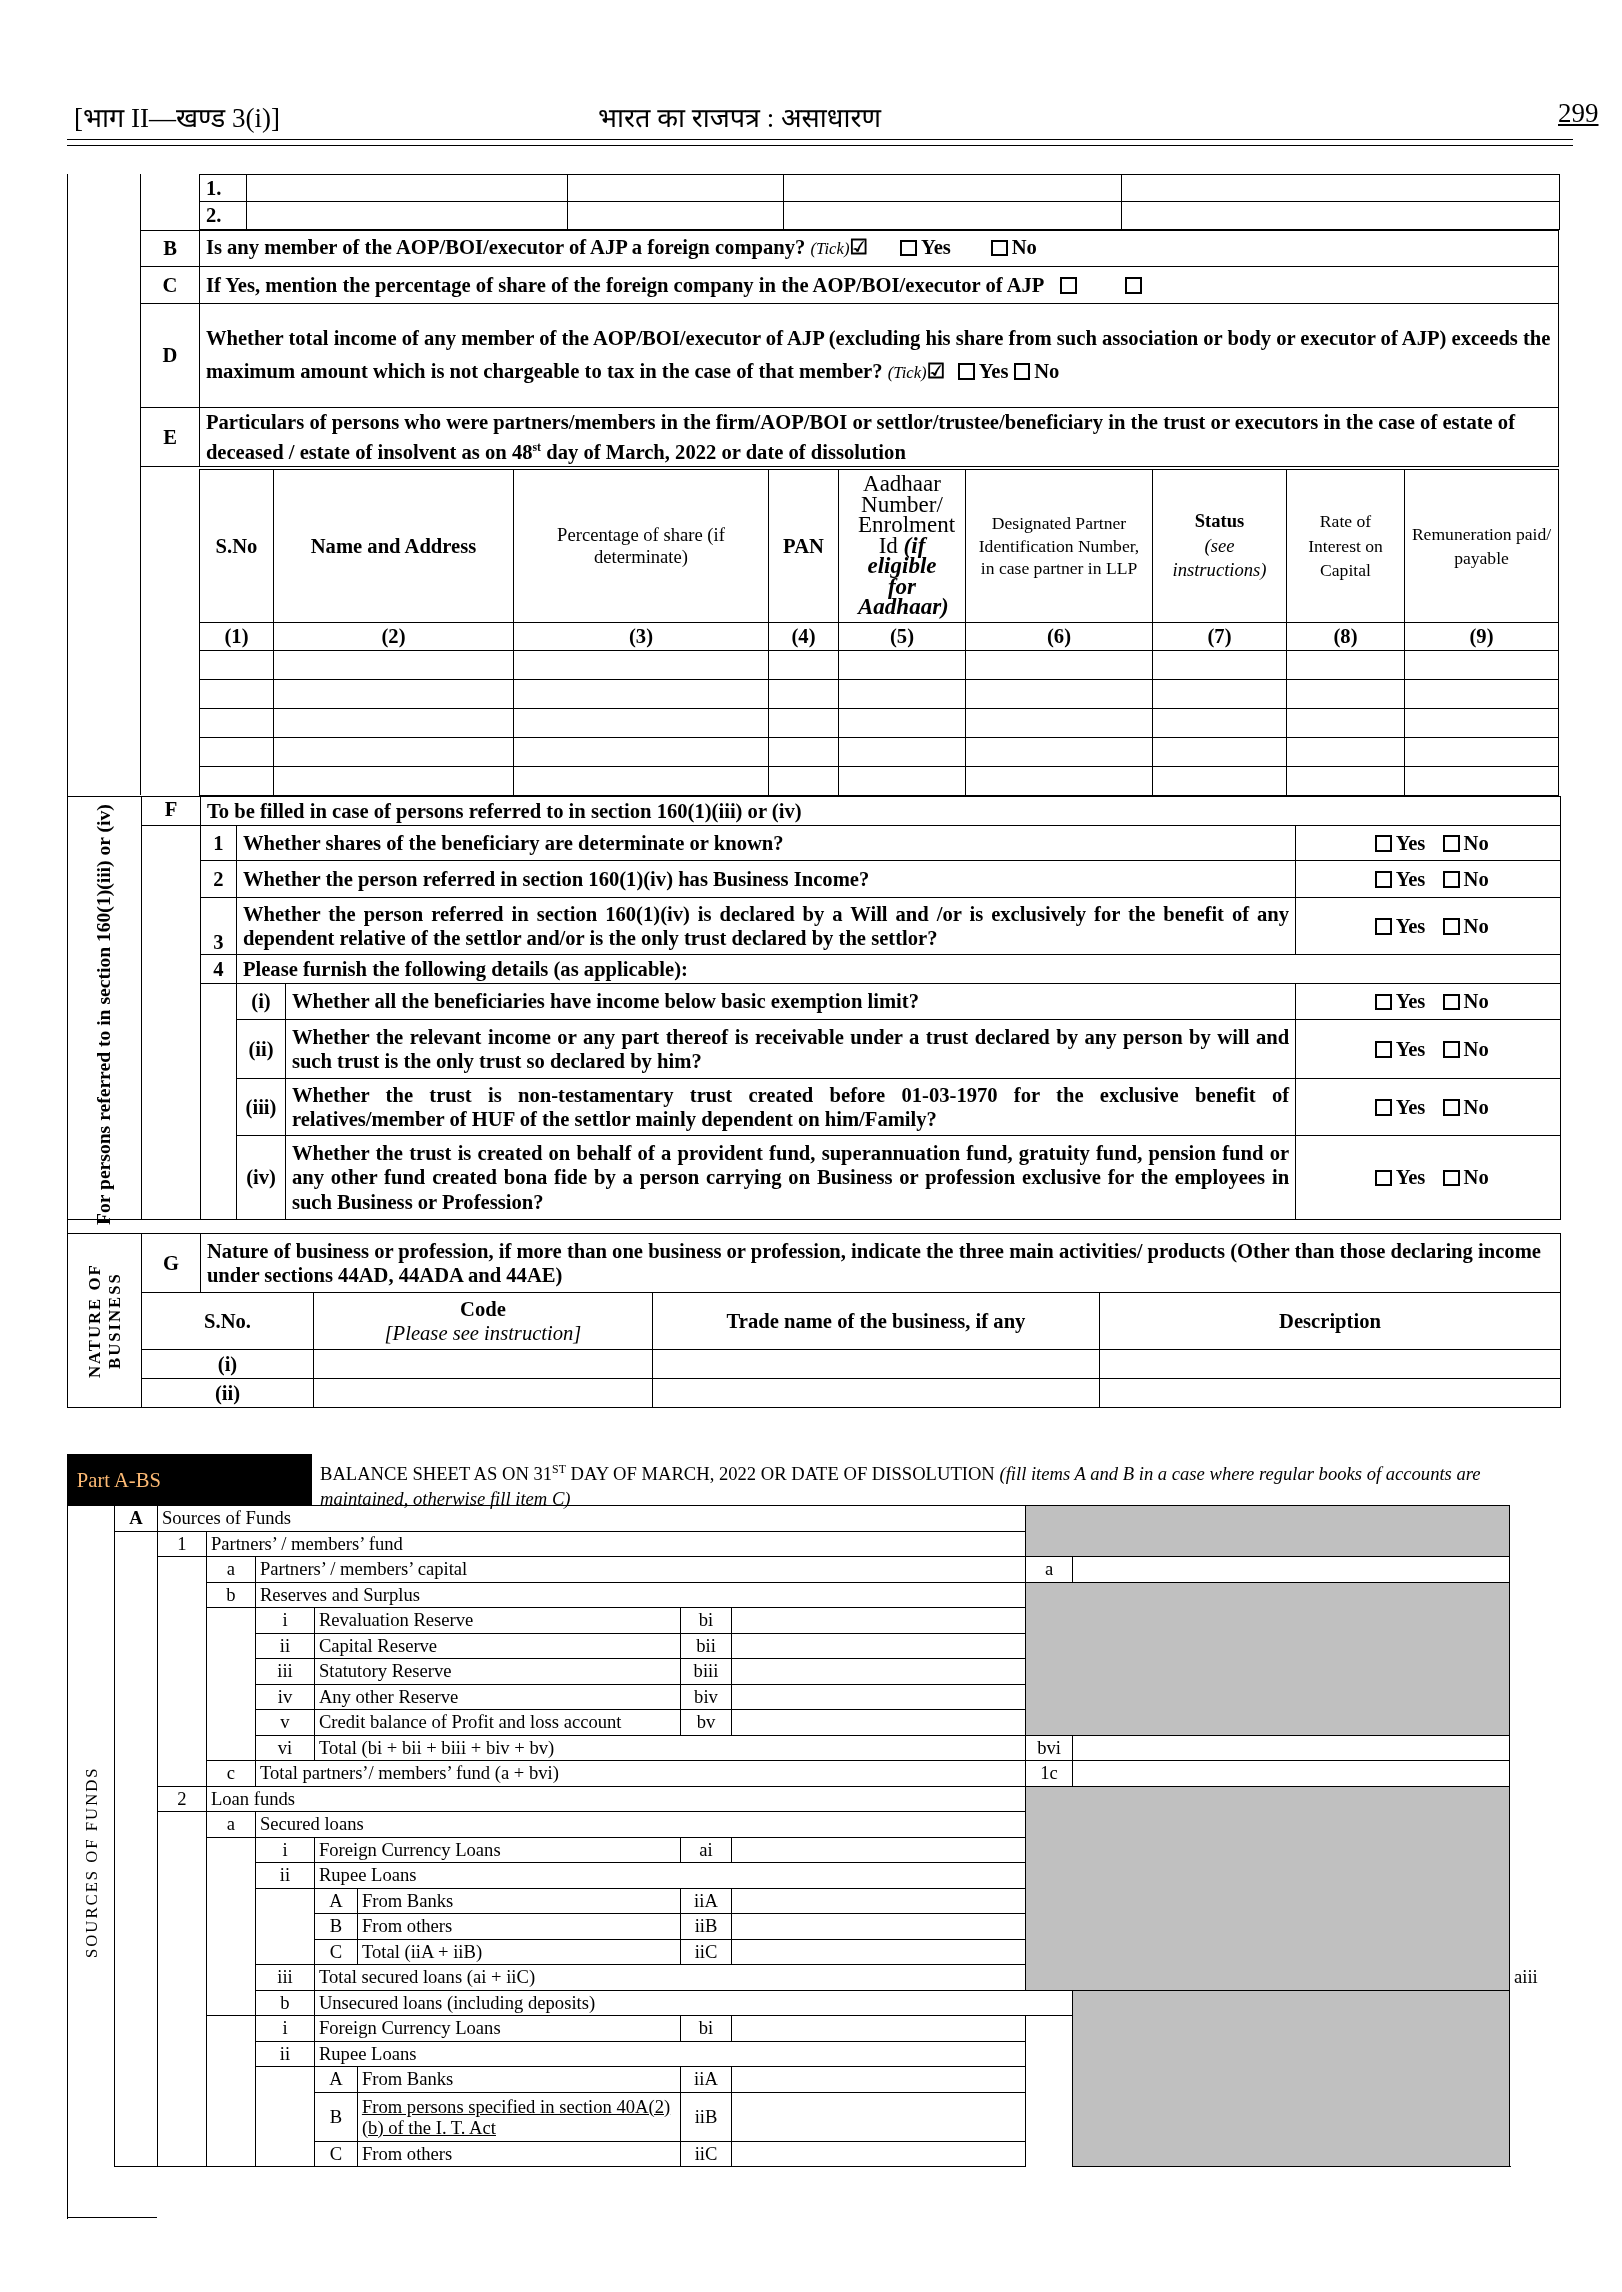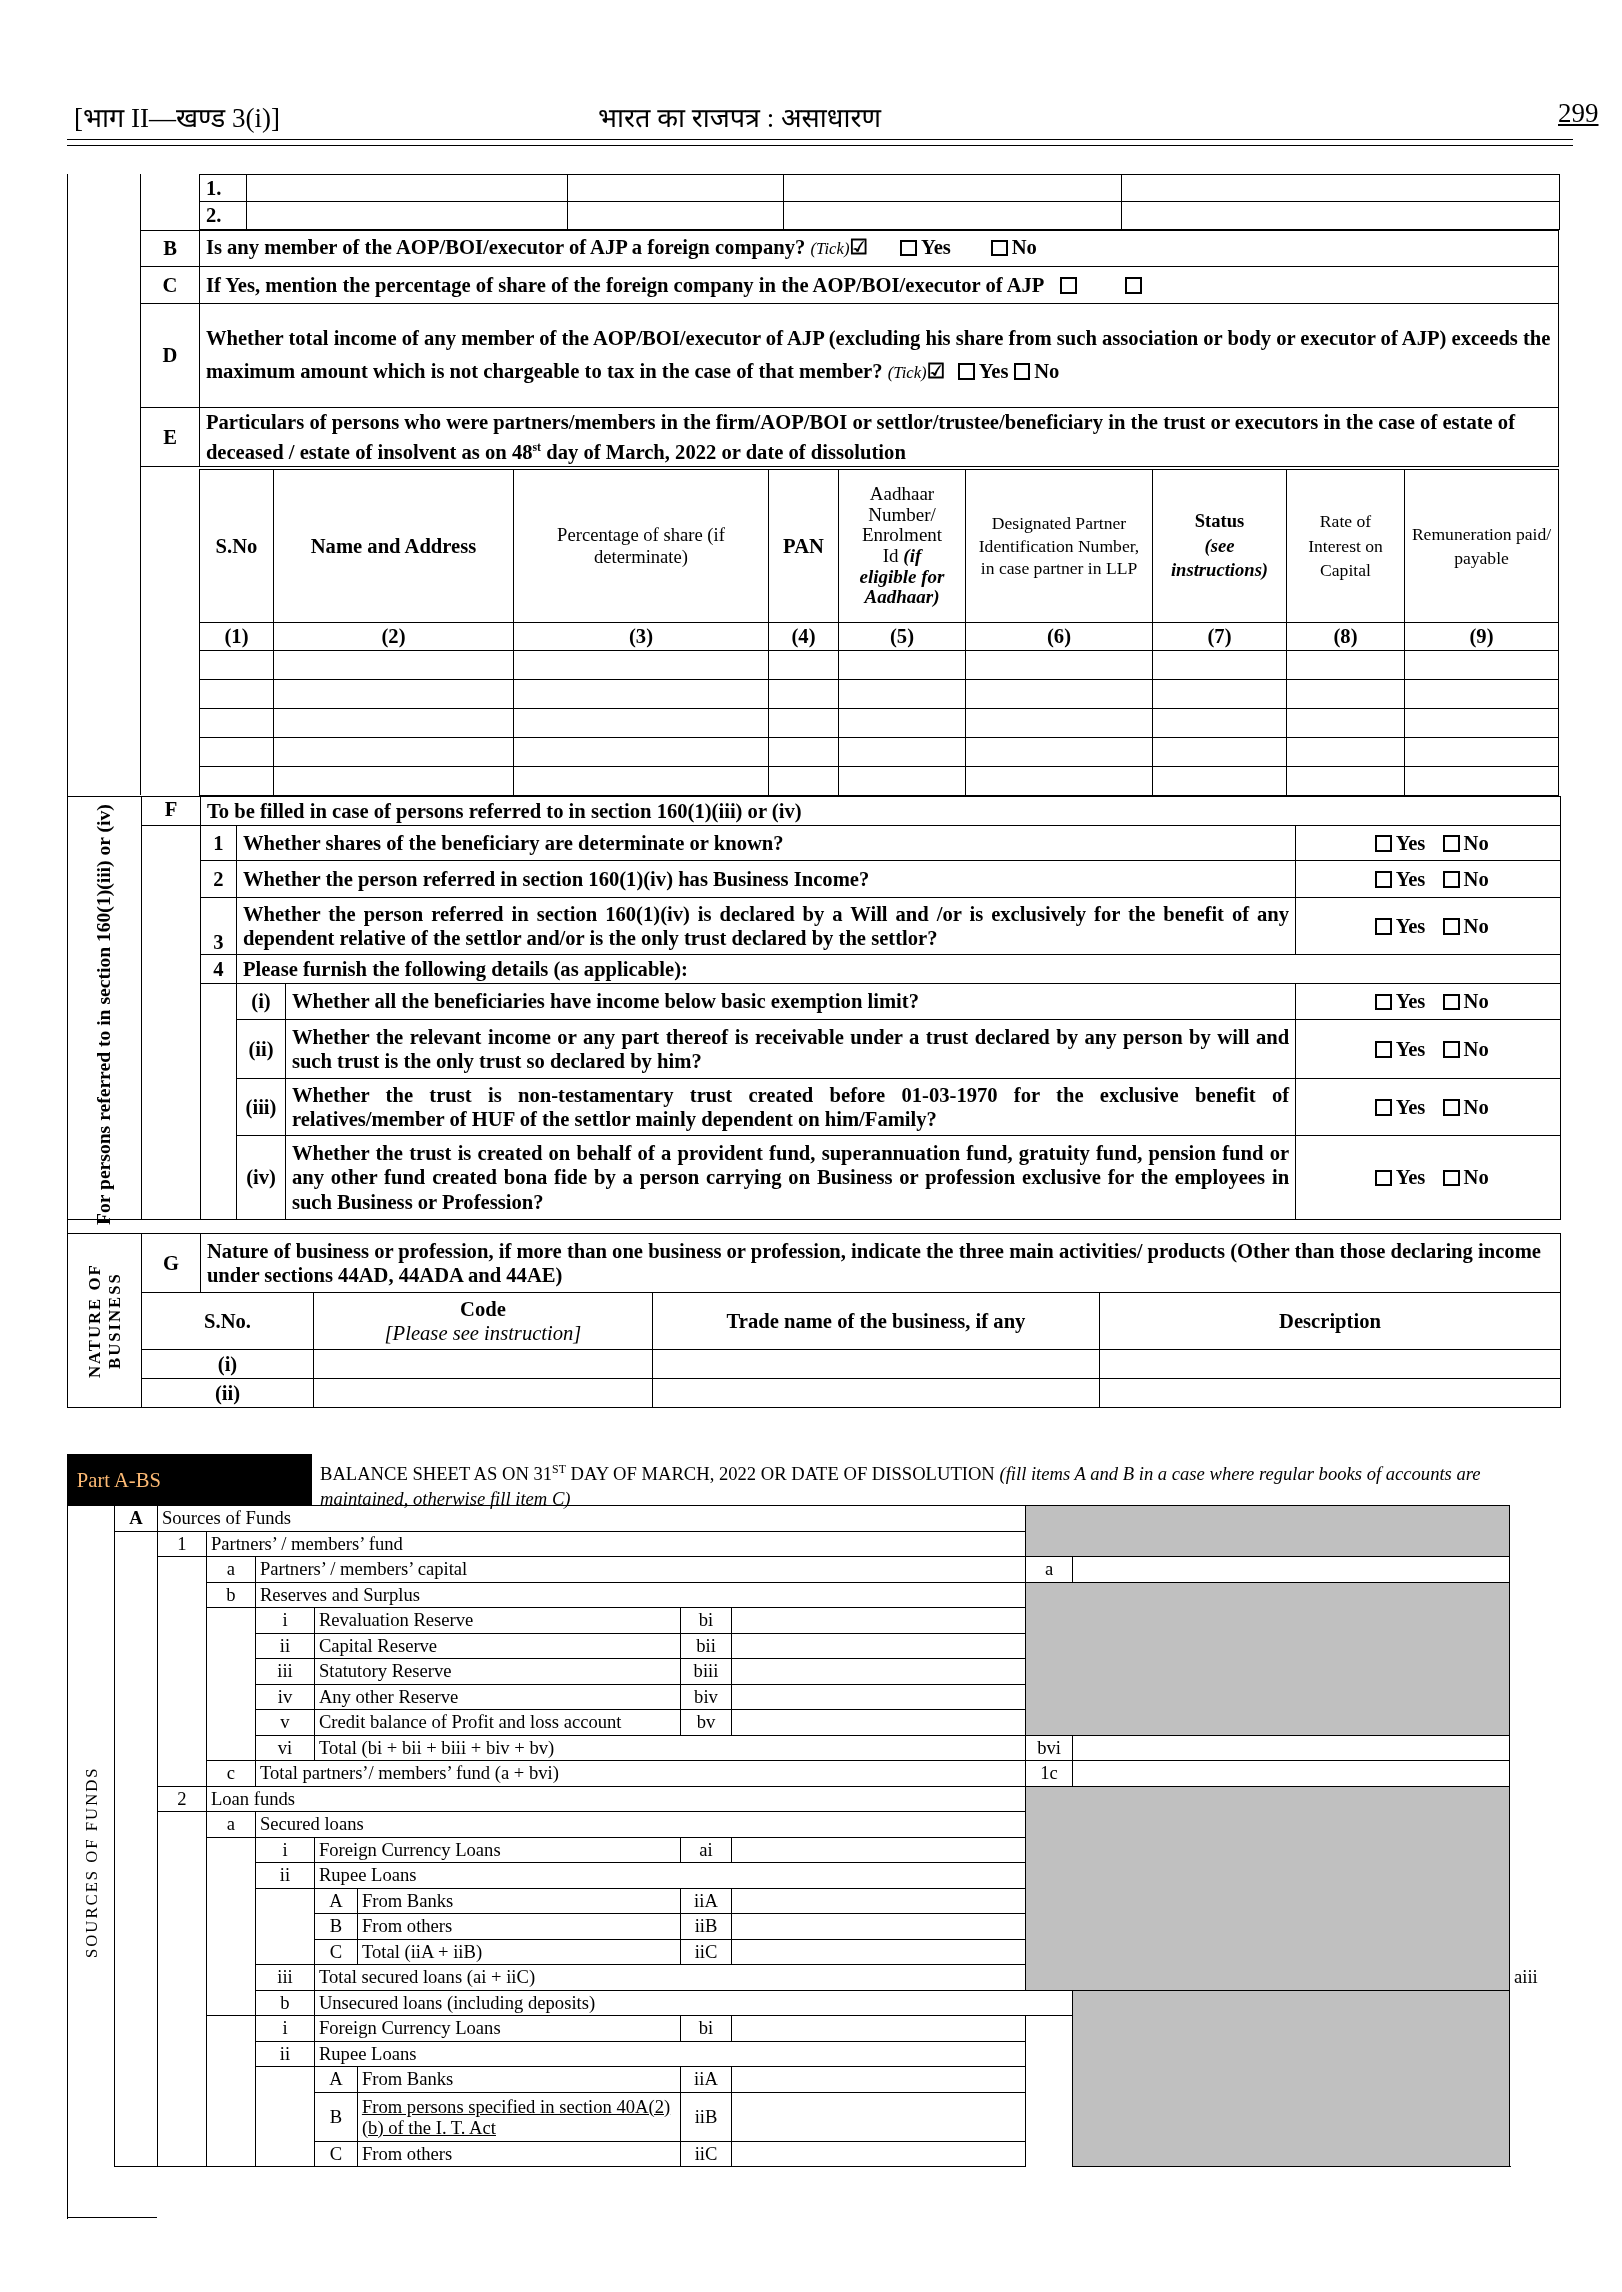--- a/index.html
+++ b/index.html
@@ -109,28 +109,28 @@
       <col style="width:134px">
       <col style="width:118px">
       <col style="width:154px">
   </colgroup>
   <tbody>
       <tr style="height:153px">
     <td class="b c" style="font-size:20.6px;">S.No</td>
     <td class="b c">Name and Address</td>
     <td class="c" style="font-size:18.6px;line-height:22.5px;">Percentage of share (if determinate)</td>
     <td class="b c">PAN</td>
-    <td class="c" style="font-size:19px;line-height:20.6px;padding:0 19px;">
+    <td class="c" style="font-size:23px;line-height:20.6px;padding:0 19px;">
       <span>Aadhaar Number/ Enrolment Id</span>
       <span class="it b" style="font-weight:bold;">(if eligible for Aadhaar)</span>
     </td>
     <td class="c" style="font-size:17.6px;line-height:22.5px;">Designated Partner Identification Number, in case partner in LLP</td>
     <td class="c" style="font-size:18.6px;">
       <div class="b">Status</div>
-      <div class="it b" style="font-weight:bold;">(see instructions)</div>
+      <div class="it b" style="font-weight:normal;">(see instructions)</div>
     </td>
     <td class="c" style="font-size:17.6px;text-align:center;">Rate of Interest on Capital</td>
     <td class="c" style="font-size:17.6px;">Remuneration paid/ payable</td>
   </tr>
   <tr style="height:28px">
     <td class="b c">(1)</td>
     <td class="b c">(2)</td>
     <td class="b c">(3)</td>
     <td class="b c">(4)</td>
     <td class="b c">(5)</td>

